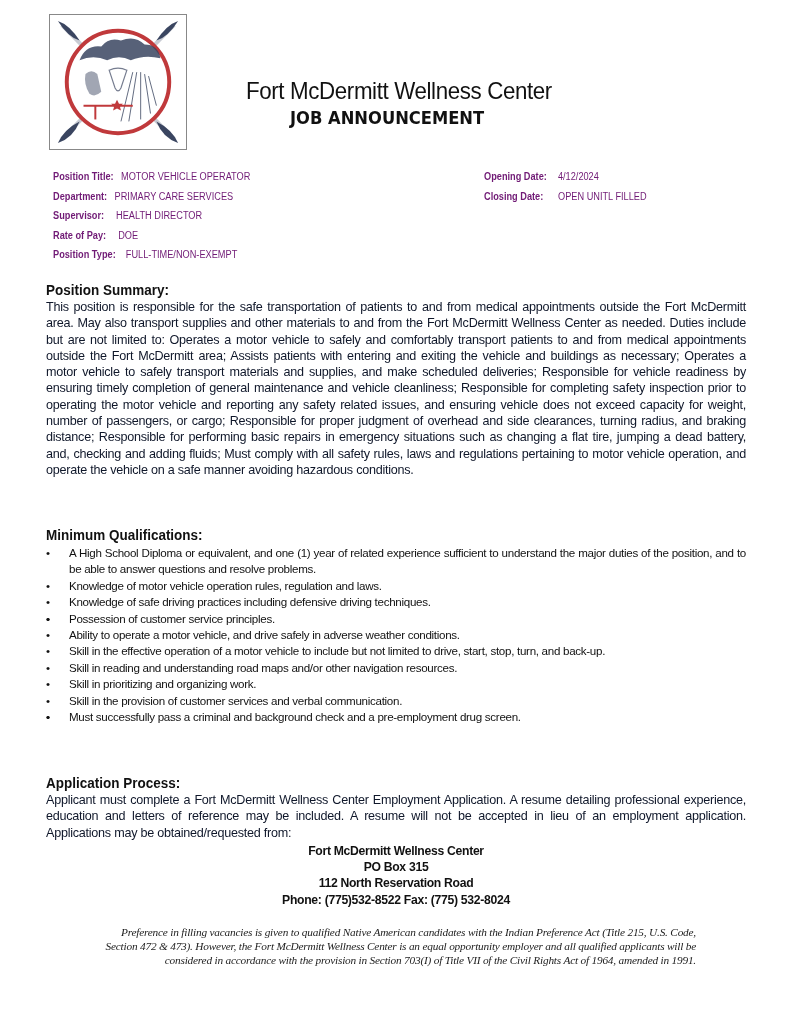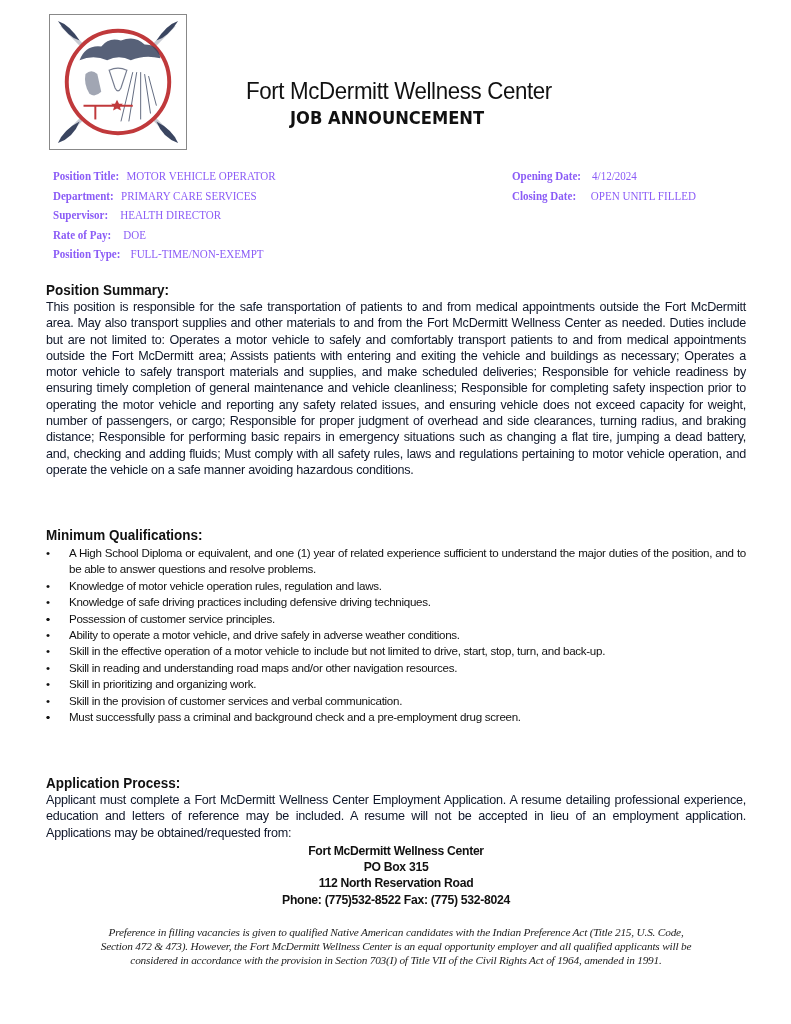--- a/index.html
+++ b/index.html
@@ -5,41 +5,41 @@
     html, body { margin: 0; padding: 0; background: #ffffff; }
     body { width: 791px; height: 1024px; position: relative; overflow: hidden; color: #111; }
     .page { position: absolute; left: 0; top: 0; width: 791px; height: 968px; }
 
     .logo { position: absolute; left: 49px; top: 14px; width: 138px; height: 136px; border: 1px solid #888; box-sizing: border-box; background: #fff; }
     .logo svg { width: 100%; height: 100%; display: block; }
 
     .org-name { position: absolute; left: 246px; top: 77px; font-family: "Liberation Sans", sans-serif; font-size: 24px; letter-spacing: -0.4px; color: #111; white-space: nowrap; transform: scaleX(0.93); transform-origin: left top; }
     .announce { position: absolute; left: 290px; top: 108px; font-family: "DejaVu Sans", sans-serif; font-weight: bold; font-size: 17px; color: #111; white-space: nowrap; transform: scaleX(0.96); transform-origin: left top; }
 
-    .meta { position: absolute; font-family: Liberation Serif, serif; font-size: 12px; line-height: 19.6px; color: #8b5cf6; }
+    .meta { position: absolute; font-family: Liberation Sans, sans-serif; font-size: 10px; line-height: 19.6px; color: #701a75; }
     .meta-left { left: 53px; top: 167px; }
-    .meta-right { left: 512px; top: 167px; }
+    .meta-right { left: 484px; top: 167px; }
     .meta-row { white-space: nowrap; transform: scaleX(0.92); transform-origin: left center; }
     .meta-label { font-weight: bold; }
     .meta-value { margin-left: 8px; }
 
     .section { position: absolute; left: 46px; width: 700px; font-family: "Liberation Sans", sans-serif; }
     .section-title { font-weight: bold; font-size: 14.5px; color: #111; margin: 0 0 1px 0; transform: scaleX(0.93); transform-origin: left center; white-space: nowrap; }
     .para { font-size: 12.6px; line-height: 16.3px; text-align: justify; color: #0f172a; letter-spacing: -0.25px; }
 
     .summary { top: 282px; }
     .quals { top: 527px; }
     .quals ul { list-style: none; margin: 2px 0 0 0; padding: 0; }
     .quals li { position: relative; padding-left: 23px; font-size: 11.6px; line-height: 16.4px; text-align: justify; letter-spacing: -0.3px; color: #111; }
     .quals li .bullet { position: absolute; left: 0; top: 0; }
 
     .process { top: 775px; }
     .contact { margin-top: 2px; text-align: center; font-weight: bold; font-size: 12.2px; line-height: 16.2px; letter-spacing: -0.3px; }
 
-    .disclaimer { position: absolute; left: 96px; width: 600px; top: 925px; font-family: "Liberation Serif", serif; font-style: italic; font-size: 11.3px; line-height: 14.2px; text-align: center; color: #222; letter-spacing: -0.2px; }
+    .disclaimer { position: absolute; left: 96px; width: 600px; top: 925px; font-family: "Liberation Serif", serif; font-style: italic; font-size: 11.3px; line-height: 14.2px; text-align: right; color: #222; letter-spacing: -0.2px; }
   </style>
 </head>
 <body>
 
 <div class="page">
 
   <div class="logo">
     <svg viewBox="0 0 138 136">
 
       <g>

